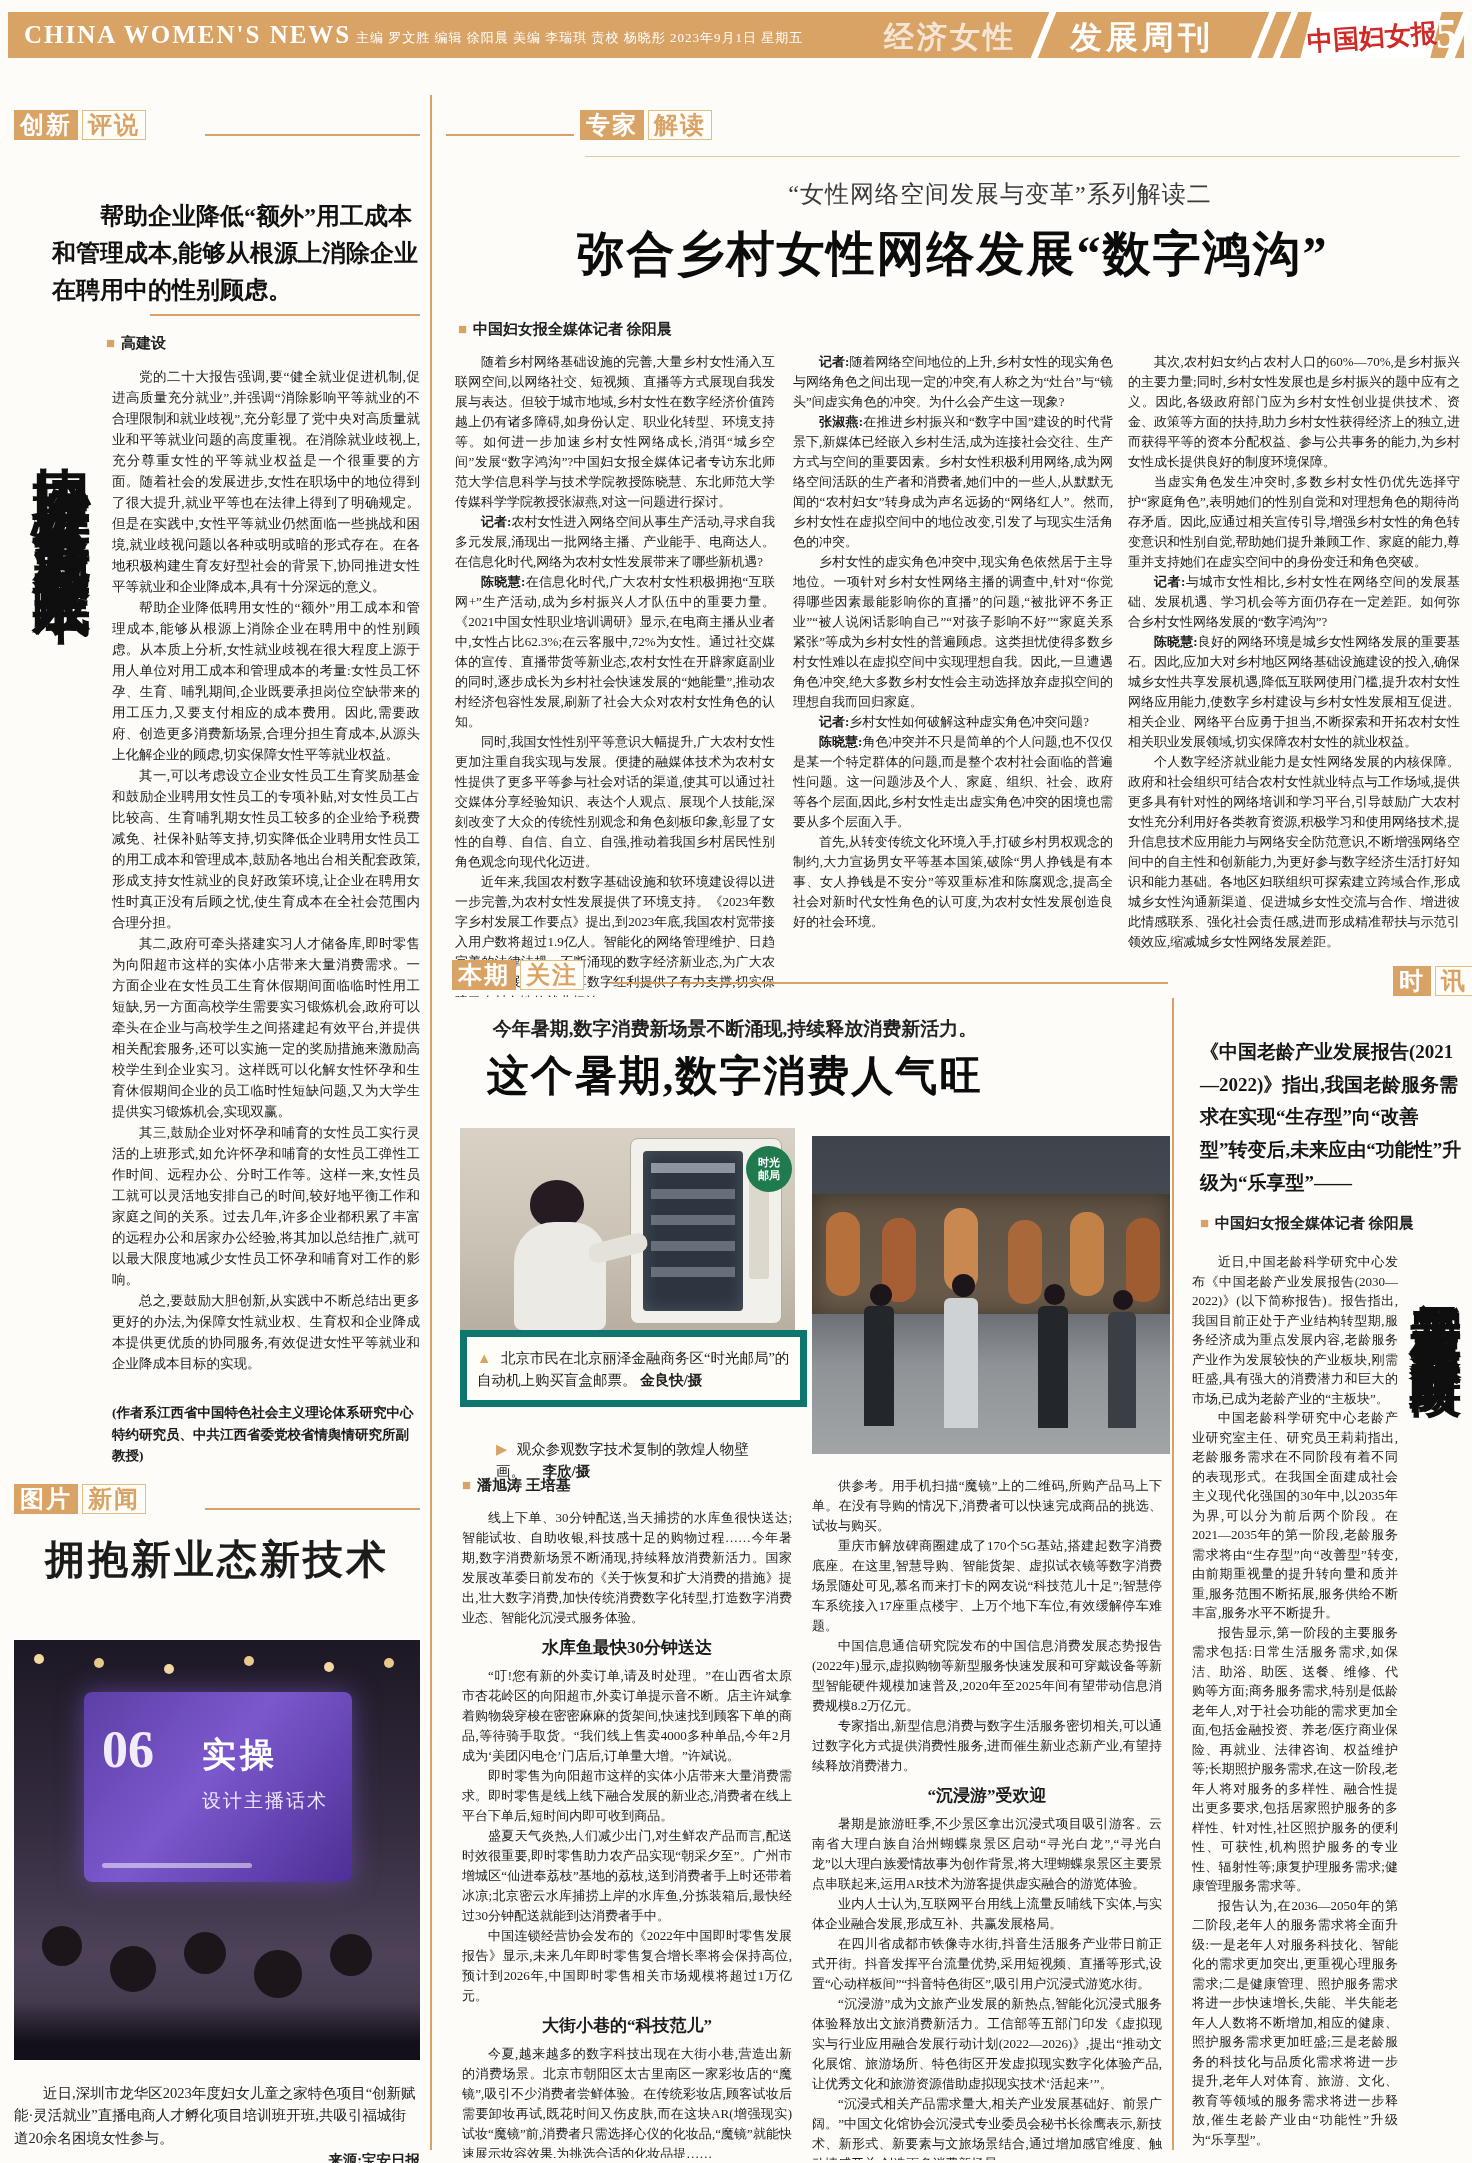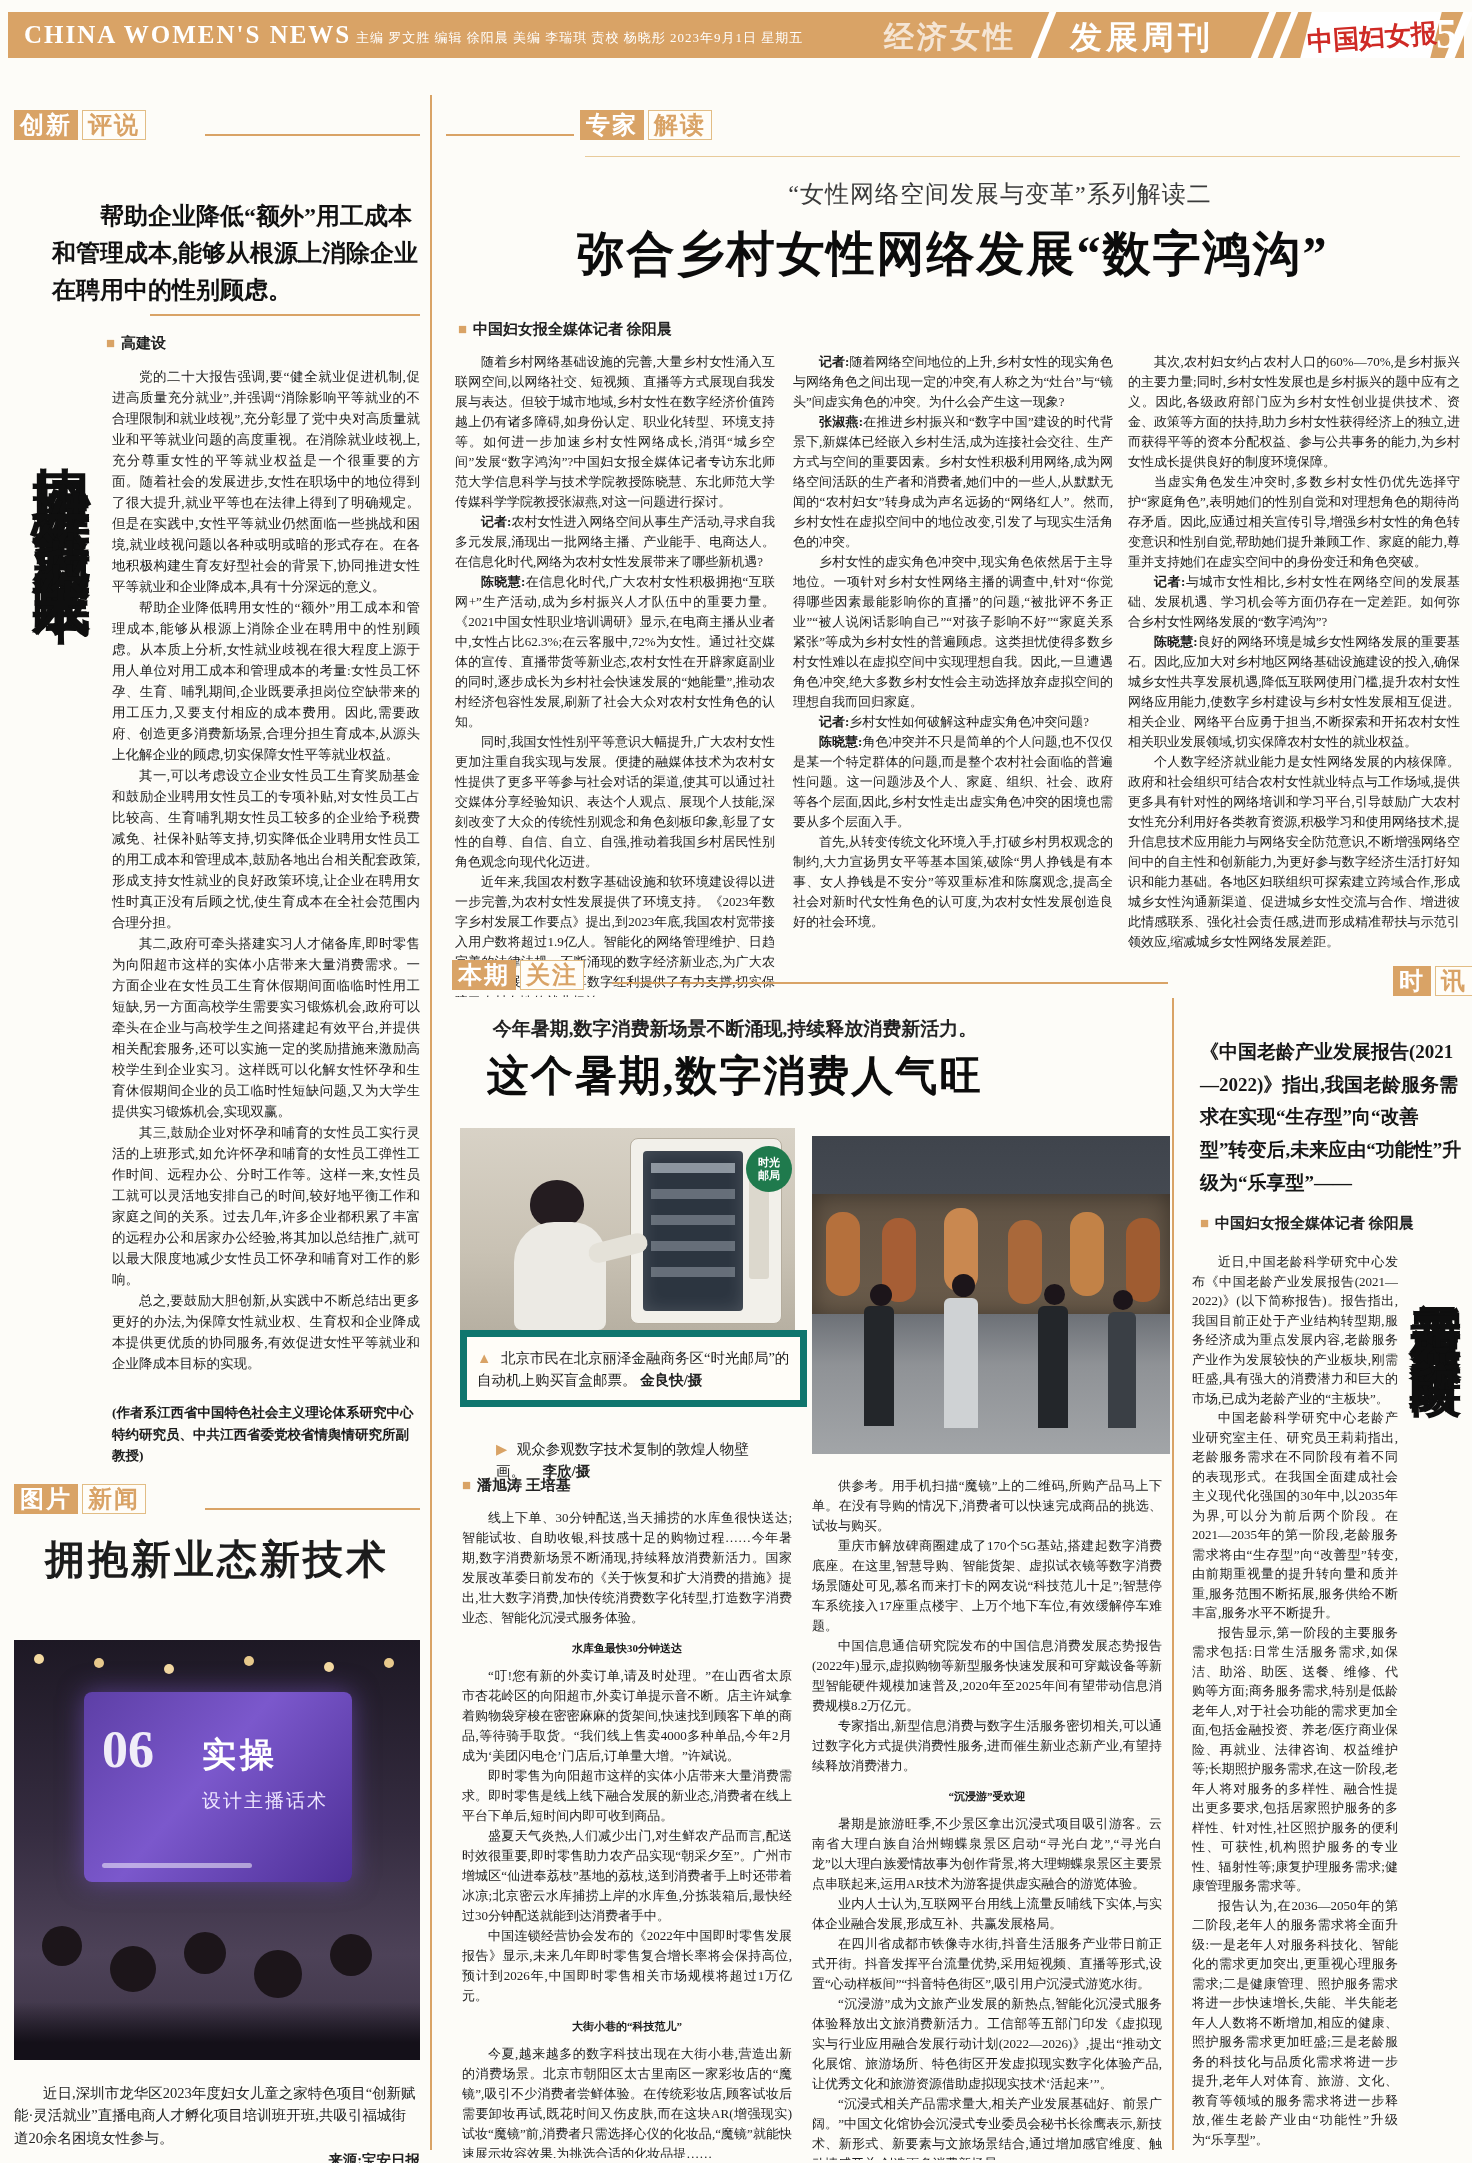--- a/index.html
+++ b/index.html
@@ -20,21 +20,21 @@
   .badge{display:flex;gap:4px;align-items:center;}
   .badge .b1{background:#d9a366;color:#fff;font-weight:900;font-size:24px;padding:3px 6px;line-height:1;letter-spacing:2px;}
   .badge .b2{background:#fffdf8;color:#d9a366;font-weight:900;font-size:24px;padding:2px 5px;line-height:1;letter-spacing:2px;border:1px solid #e2bd85;}
   
   .intro{font-size:24px;font-weight:bold;line-height:1.55;text-indent:2em;color:#111;}
   .byline{font-size:15px;font-weight:bold;color:#222;}
   .sq{color:#d9a366;margin-right:6px;}
   .vtitle{writing-mode:vertical-rl;text-orientation:upright;font-weight:900;color:#0f0f0f;font-family:"Liberation Serif",serif;}
   .body-col p{margin:0;text-indent:2em;text-align:justify;}
   .body-col p b{font-weight:bold;}
-  .subhead{font-weight:900;text-align:center;margin:10px 0 8px 0;font-size:11px;text-indent:0;}
+  .subhead{font-weight:900;text-align:center;margin:10px 0 8px 0;font-size:17px;text-indent:0;}
   .affil{font-weight:bold;margin-top:10px;font-size:13.5px;line-height:1.6;}
   
   .kicker{font-size:24px;color:#3a3a3a;text-align:center;letter-spacing:1px;}
   .mainhead{font-size:48px;font-weight:900;color:#0c0c0c;text-align:center;letter-spacing:2px;font-family:"Liberation Serif",serif;}
   .midhead{font-size:42px;font-weight:900;color:#0c0c0c;text-align:center;letter-spacing:2px;}
   .caption{font-size:14.5px;line-height:1.55;color:#222;}
   .caption b{font-weight:bold;}
   
   .ph{overflow:hidden;}
   .head{position:absolute;border-radius:50%;background:#1c151a;}
@@ -234,17 +234,17 @@
 
 <div class="abs" style="left:1200px;top:1036px;width:264px;font-size:19px;font-weight:bold;line-height:1.72;color:#161616;">《中国老龄产业发展报告(2021—2022)》指出,我国老龄服务需求在实现“生存型”向“改善型”转变后,未来应由“功能性”升级为“乐享型”——</div>
 
 <div class="abs byline" style="left:1200px;top:1214px;">
   <span class="sq">■</span><span>中国妇女报全媒体记者 徐阳晨</span>
 </div>
 
 <div class="abs vtitle" style="left:1400px;top:1260px;height:900px;font-size:52px;line-height:70px;letter-spacing:5px;">新需求开启养老服务产业新阶段</div>
 
 <div class="abs body-col" style="left:1192px;top:1252px;width:206px;height:906px;font-size:13px;line-height:19.5px;overflow:hidden;">
-    <p>近日,中国老龄科学研究中心发布《中国老龄产业发展报告(2021—2022)》(以下简称报告)。报告指出,我国目前正处于产业结构转型期,服务经济成为重点发展内容,老龄服务产业作为发展较快的产业板块,刚需旺盛,具有强大的消费潜力和巨大的市场,已成为老龄产业的“主板块”。</p>
+    <p>近日,中国老龄科学研究中心发布《中国老龄产业发展报告(2030—2022)》(以下简称报告)。报告指出,我国目前正处于产业结构转型期,服务经济成为重点发展内容,老龄服务产业作为发展较快的产业板块,刚需旺盛,具有强大的消费潜力和巨大的市场,已成为老龄产业的“主板块”。</p>
     <p>中国老龄科学研究中心老龄产业研究室主任、研究员王莉莉指出,老龄服务需求在不同阶段有着不同的表现形式。在我国全面建成社会主义现代化强国的30年中,以2035年为界,可以分为前后两个阶段。在2021—2035年的第一阶段,老龄服务需求将由“生存型”向“改善型”转变,由前期重视量的提升转向量和质并重,服务范围不断拓展,服务供给不断丰富,服务水平不断提升。</p>
     <p>报告显示,第一阶段的主要服务需求包括:日常生活服务需求,如保洁、助浴、助医、送餐、维修、代购等方面;商务服务需求,特别是低龄老年人,对于社会功能的需求更加全面,包括金融投资、养老/医疗商业保险、再就业、法律咨询、权益维护等;长期照护服务需求,在这一阶段,老年人将对服务的多样性、融合性提出更多要求,包括居家照护服务的多样性、针对性,社区照护服务的便利性、可获性,机构照护服务的专业性、辐射性等;康复护理服务需求;健康管理服务需求等。</p>
     <p>报告认为,在2036—2050年的第二阶段,老年人的服务需求将全面升级:一是老年人对服务科技化、智能化的需求更加突出,更重视心理服务需求;二是健康管理、照护服务需求将进一步快速增长,失能、半失能老年人人数将不断增加,相应的健康、照护服务需求更加旺盛;三是老龄服务的科技化与品质化需求将进一步提升,老年人对体育、旅游、文化、教育等领域的服务需求将进一步释放,催生老龄产业由“功能性”升级为“乐享型”。</p>
   </div>
 
 </body></html>

